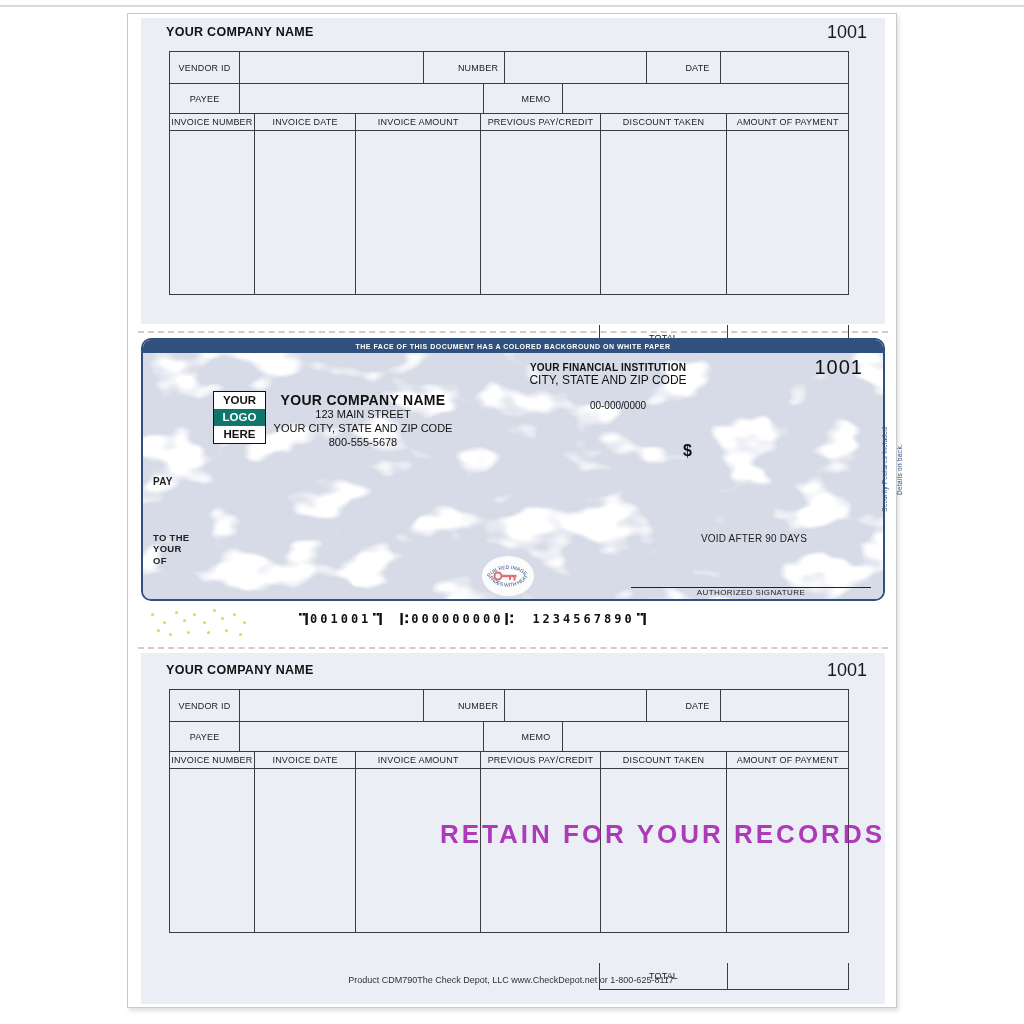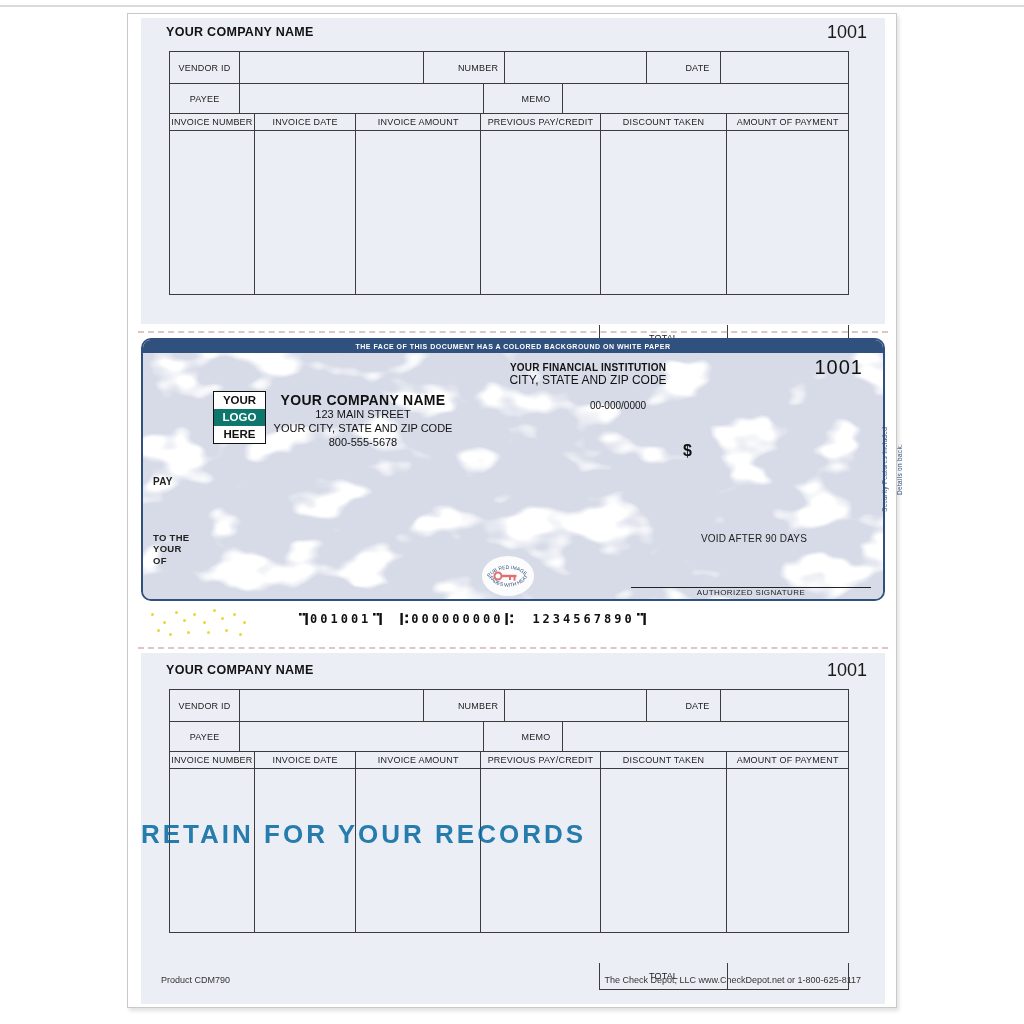--- a/index.html
+++ b/index.html
@@ -28,38 +28,38 @@
   .cell.last { border-right:none; }
   .r1 { height:32px;gap:28px; } .r2 { height:30px;gap:26px; } .rhead { height:17px; } .rbody { height:163px; }
   .w70{width:70px;} .w53{width:53px;} .w114{width:114px;} .w46{width:46px;} .w99{width:99px;} .w259{width:259px;}
   .grow{flex:1;}
   .c1{width:85px;} .c2{width:102px;} .c3{width:125px;} .c4{width:120px;} .c5{width:127px;} .c6{width:121px; border-right:none;}
   .total-row { position:absolute; left:458px; top:307px; width:250px; height:27px; display:flex;
                border:1.5px solid #3c3c3c; border-top:none; }
   .stub-bottom .total-row { top:310px; }
   .total-row .cell { width:128px; } .total-row .cell.blank2 { flex:1; border-right:none; }
 
-  .watermark { position:absolute; left:0; right:0; top:166px; text-align:left; font-size:26px;
-               color:#0369a1; letter-spacing:3px; font-weight:bold; opacity:.85; }
-
-  .stub-footer { position:absolute; left:20px; right:24px; top:322px; display:flex; justify-content:space-between;
+  .watermark { position:absolute; left:0; right:0; top:166px; text-align:right; font-size:26px;
+               color:#a21caf; letter-spacing:3px; font-weight:bold; opacity:.85; }
+
+  .stub-footer { position:absolute; left:20px; right:24px; top:322px; display:flex; justify-content:center;
                  font-size:9px; color:#333; }
 
   
   .perf { position:absolute; left:10px; width:750px; border-top:2px dashed #dcc6c6; }
   .perf1 { top:317px; } .perf2 { top:633px; }
 
   
   .check { position:absolute; left:13px; top:324px; width:744px; height:263px;
            border:2px solid #30507e; border-radius:10px; overflow:hidden; background:#d6dbe7; }
   .marble { position:absolute; left:0; top:0; width:744px; height:263px; }
   .check-banner { position:absolute; left:0; top:0; width:100%; height:13px; background:#30507e;
                   color:#fff; font-size:7px; letter-spacing:.5px; text-align:center; line-height:13px; font-weight:bold; }
   .check-number { position:absolute; right:20px; top:16px; font-size:20px; color:#111; letter-spacing:1px; }
-  .bank-block { position:absolute; left:320px; top:22px; width:250px; text-align:center; color:#111; }
+  .bank-block { position:absolute; left:340px; top:22px; width:250px; text-align:center; color:#111; }
   .bank-name { font-size:10px; font-weight:bold; letter-spacing:.2px; }
   .bank-city { font-size:12px; }
   .fraction { position:absolute; left:440px; top:60px; width:70px; text-align:center; font-size:10px; color:#111; }
   .logo-box { position:absolute; left:70px; top:51px; width:53px; height:53px; border:1.5px solid #111; background:#fff;
               display:flex; flex-direction:column; text-align:center; font-weight:bold; font-size:11.5px; color:#111; }
   .logo-box span { flex:1; line-height:17px; background:#fff; }
   .logo-box .inv { background:#0f766e; color:#fff; }
   .company-block { position:absolute; left:95px; top:52px; width:250px; text-align:center; color:#111; }
   .company-name { font-size:14px; font-weight:bold; letter-spacing:.3px; }
   .company-line { font-size:11px; line-height:1.25; }

